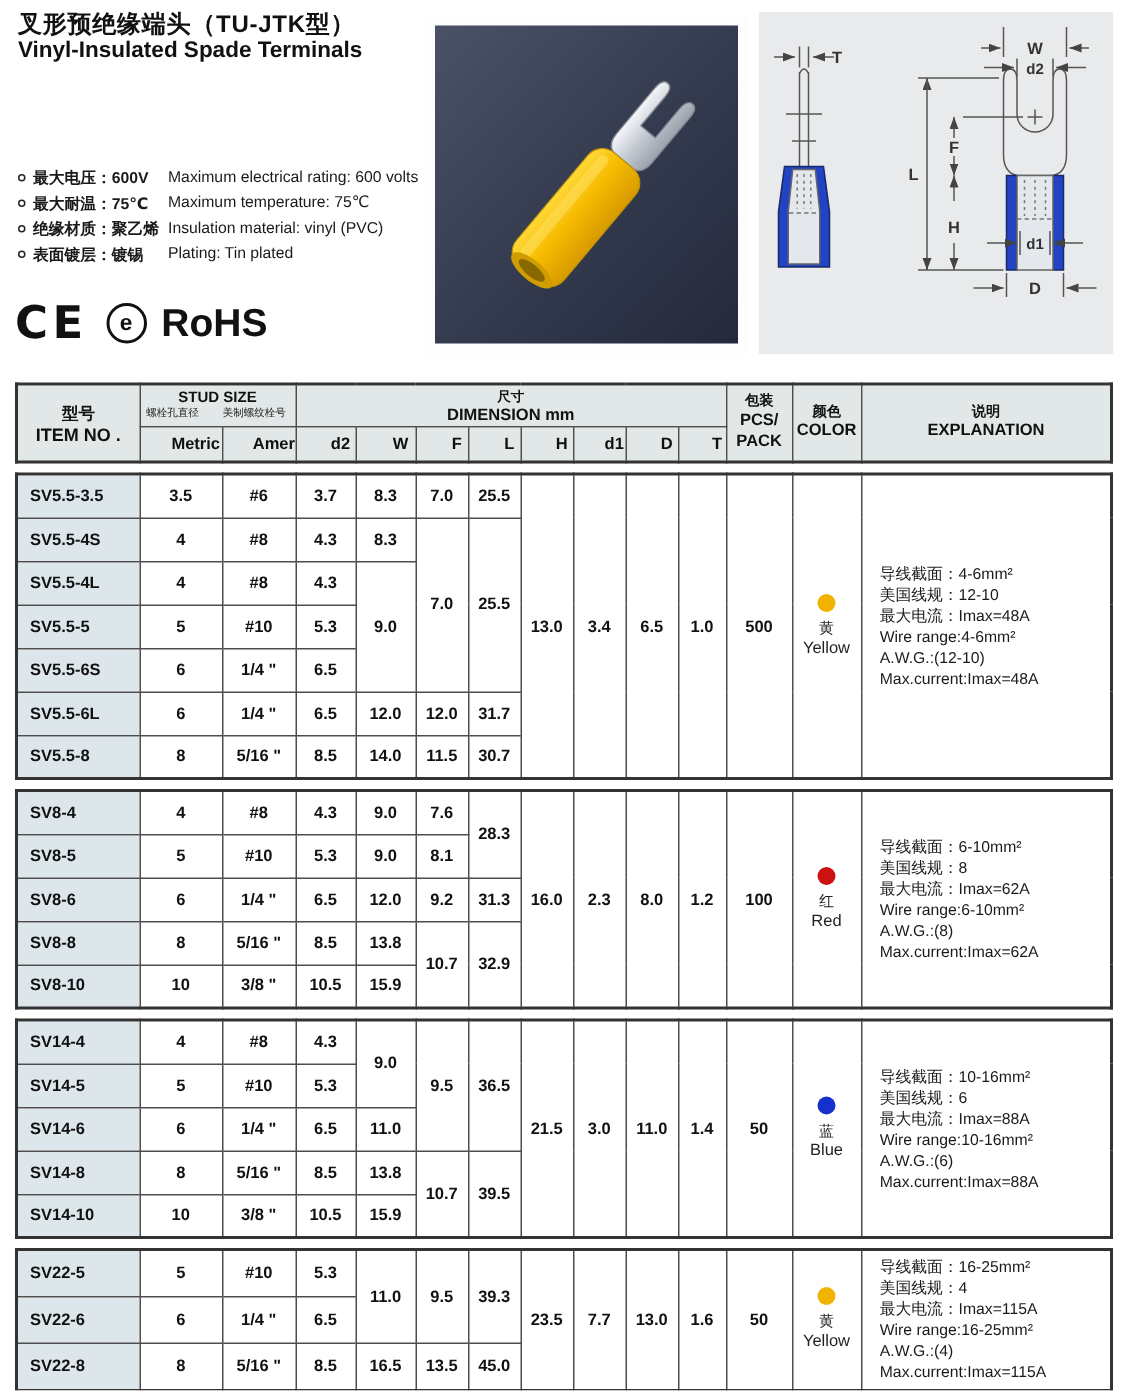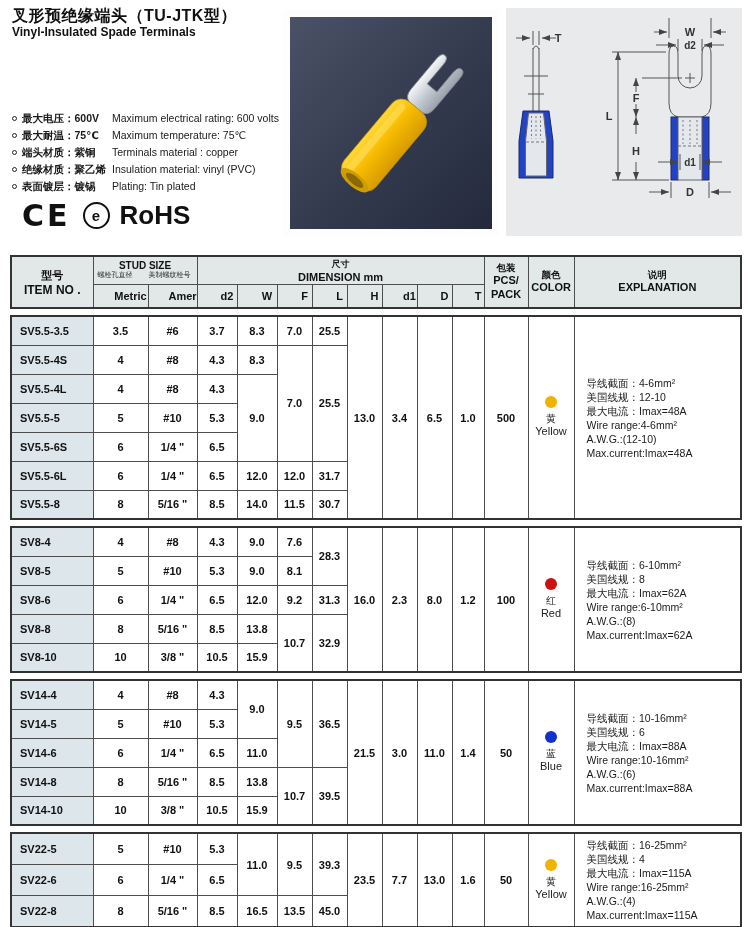--- a/index.html
+++ b/index.html
@@ -1,29 +1,29 @@
 <!DOCTYPE html>
 <html><head>
 <meta charset="utf-8">
 <style>
   * { margin:0; padding:0; box-sizing:border-box; }
   body { font-family:"Liberation Sans","DejaVu Sans",sans-serif; background:#fff; }
   .sheet { position:relative; width:750px; height:927px; background:#fff; overflow:hidden; }
 
   
   .title-zh { position:absolute; left:12px; top:6px; font-size:16px; font-weight:bold; color:#111; letter-spacing:.5px; }
-  .title-en { position:absolute; left:12px; top:25px; font-size:12px; font-weight:bold; color:#111; }
+  .title-en { position:absolute; left:12px; top:25px; font-size:15px; font-weight:bold; color:#111; }
 
   .spec-list { position:absolute; left:12px; top:112px; width:268px; }
   .spec-row { display:flex; align-items:flex-start; height:17px; font-size:10.5px; color:#1a1a1a; }
   .bullet { flex:0 0 auto; width:5px; height:5px; border:1.5px solid #222; border-radius:50%; margin:4px 5px 0 0; }
   .spec-zh { flex:0 0 90px; font-weight:bold; }
   .spec-en { flex:1; }
 
-  .certs { position:absolute; left:10px; top:196px; height:38px; display:flex; align-items:center;margin-left:12px; }
+  .certs { position:absolute; left:10px; top:196px; height:38px; display:flex; align-items:center; }
   .ce-mark { font-size:30px; font-weight:bold; color:#111; letter-spacing:3px; font-family:"DejaVu Sans",sans-serif; }
   .cert-circle { width:27px; height:27px; border:2.5px solid #111; border-radius:50%; margin-left:12px;
                  display:flex; align-items:center; justify-content:center; font-size:15px; font-weight:bold; color:#111; }
   .rohs-mark { font-size:26px; font-weight:bold; color:#111; margin-left:10px; }
 
   .photo-panel { position:absolute; left:283px; top:10px; width:216px; height:226px; }
   .diagram-panel { position:absolute; left:506px; top:8px; width:236px; height:228px; }
 
   
   .table-wrap { position:absolute; left:10px; top:255px; width:730px; }
@@ -65,25 +65,20 @@
   <div class="spec-list">
     <div class="spec-row">
       <span class="bullet"></span>
       <span class="spec-zh">最大电压：600V</span>
       <span class="spec-en">Maximum electrical rating: 600 volts</span>
     </div>
     <div class="spec-row">
       <span class="bullet"></span>
       <span class="spec-zh">最大耐温：75℃</span>
       <span class="spec-en">Maximum temperature: 75℃</span>
-    </div>
-    <div class="spec-row">
-      <span class="bullet"></span>
-      <span class="spec-zh">端头材质：紫铜</span>
-      <span class="spec-en">Terminals material : copper</span>
     </div>
     <div class="spec-row">
       <span class="bullet"></span>
       <span class="spec-zh">绝缘材质：聚乙烯</span>
       <span class="spec-en">Insulation material: vinyl (PVC)</span>
     </div>
     <div class="spec-row">
       <span class="bullet"></span>
       <span class="spec-zh">表面镀层：镀锡</span>
       <span class="spec-en">Plating: Tin plated</span>

